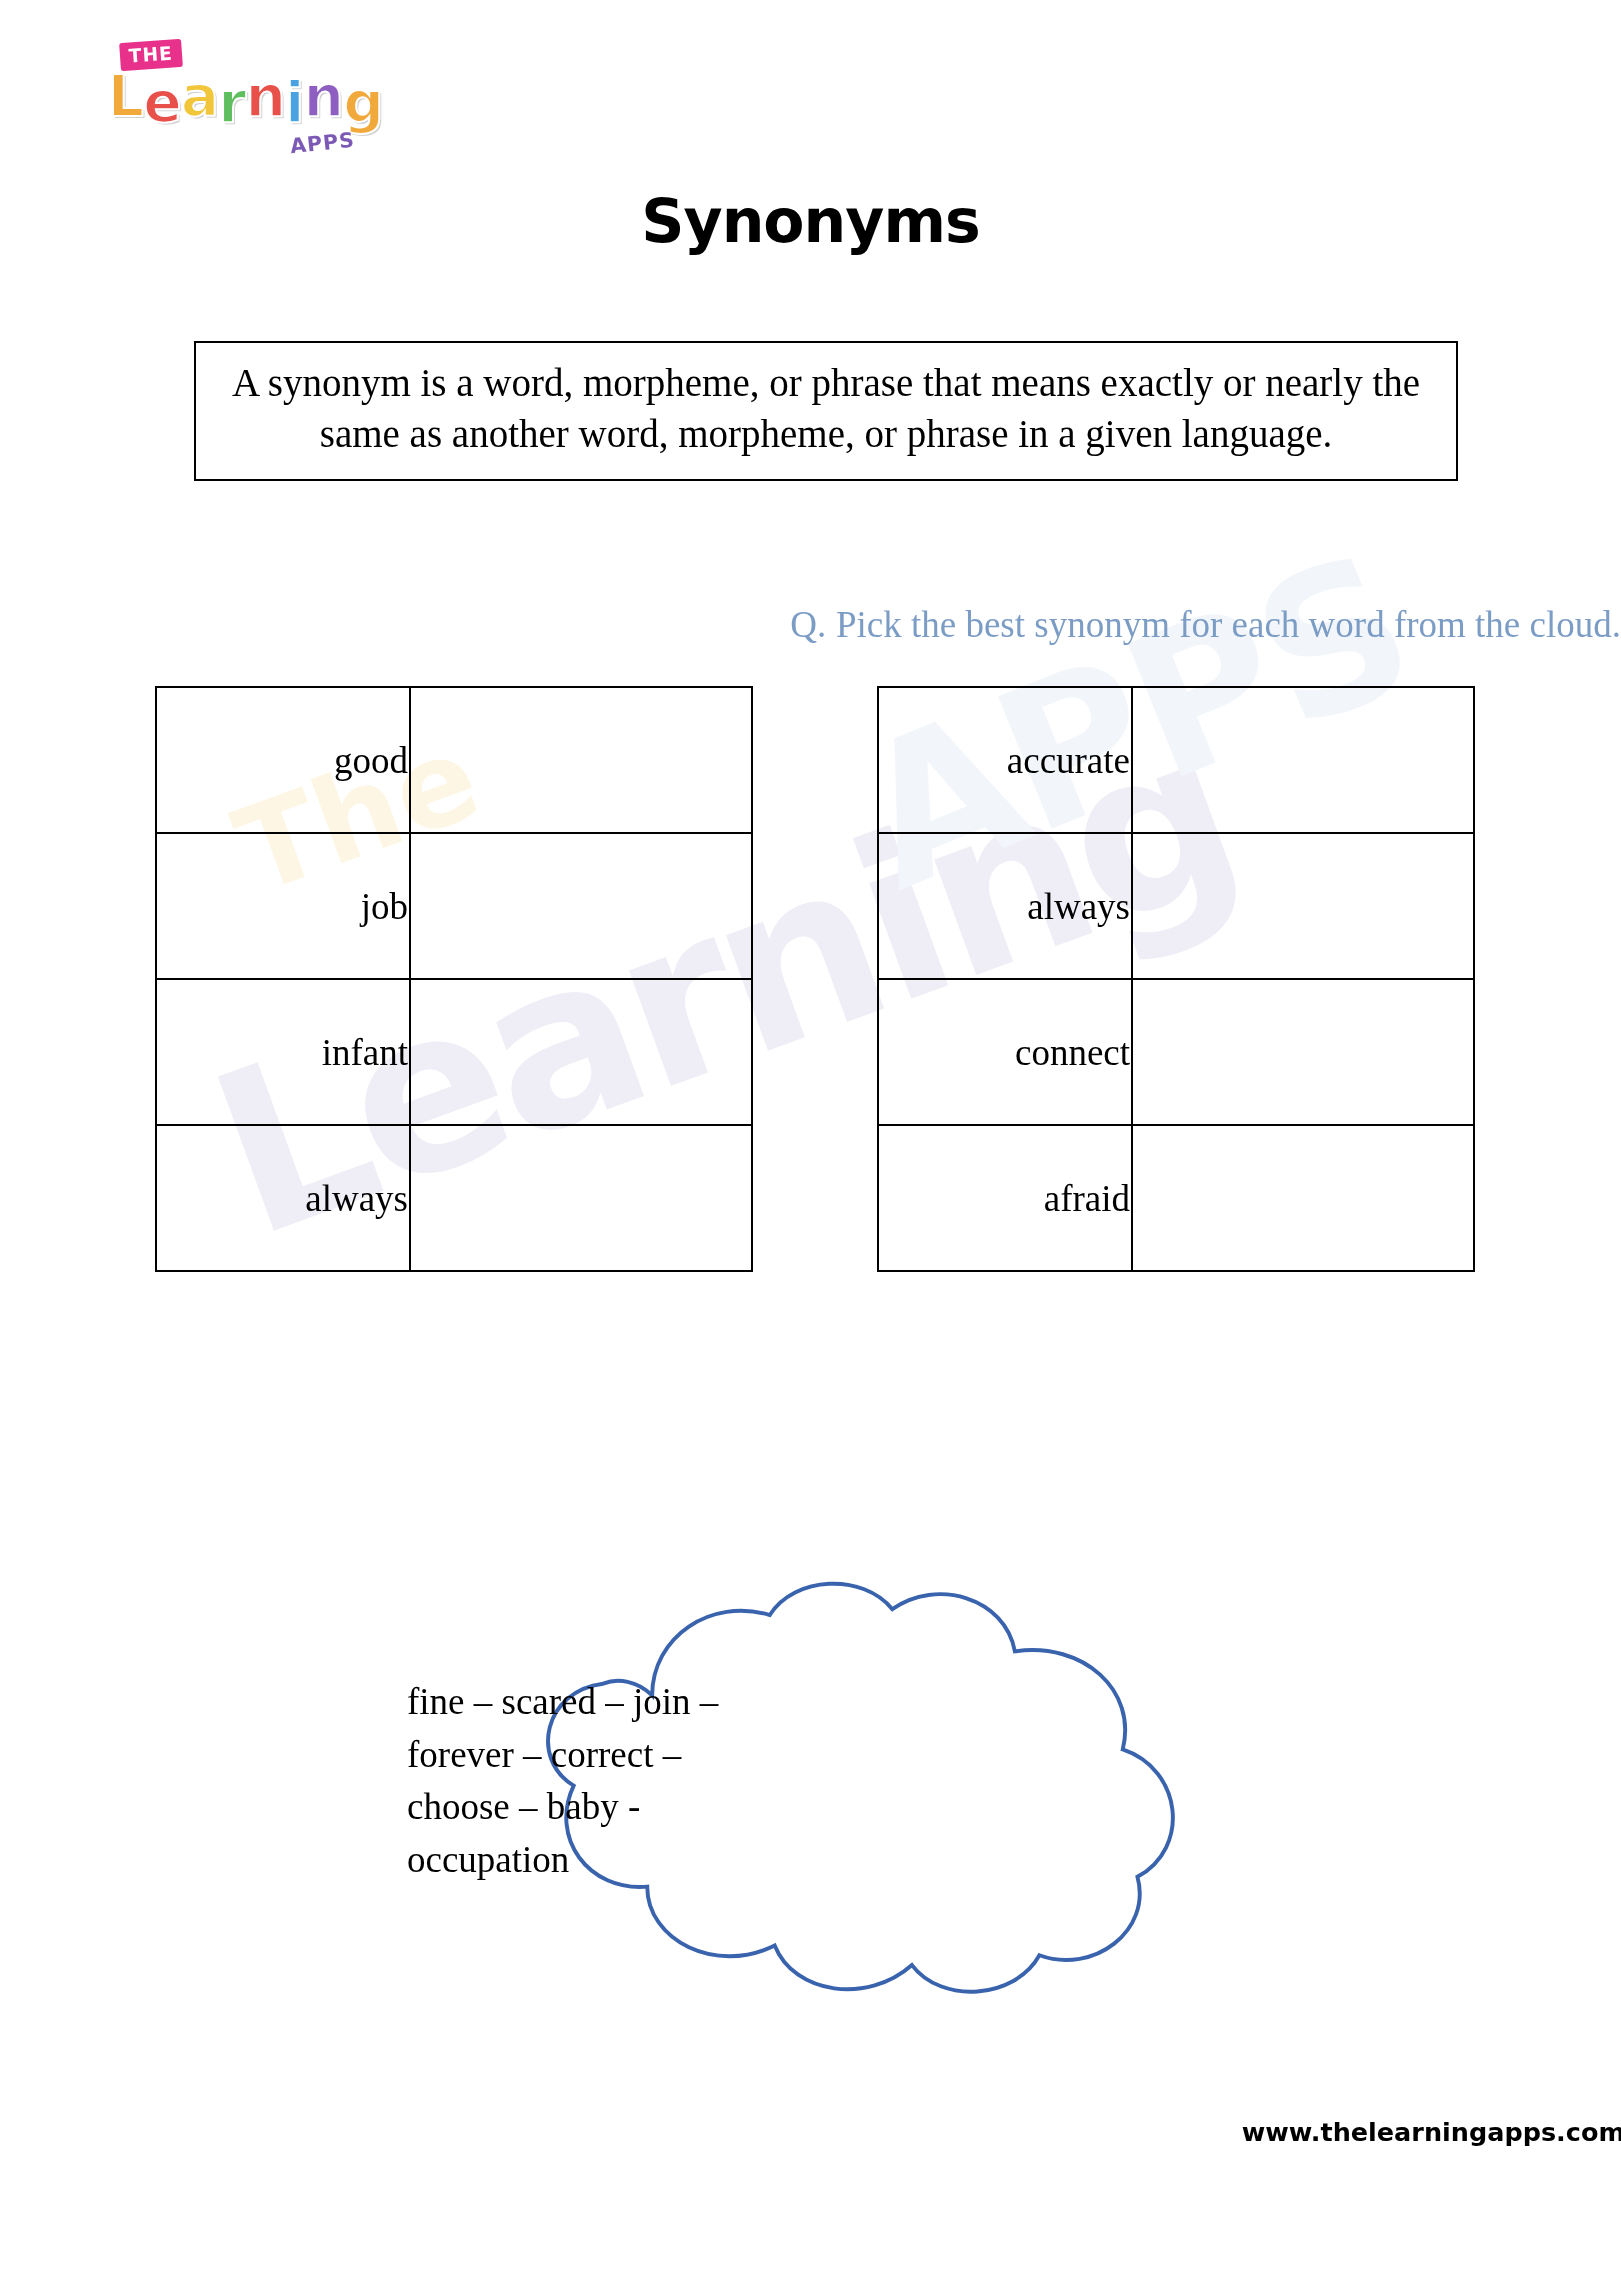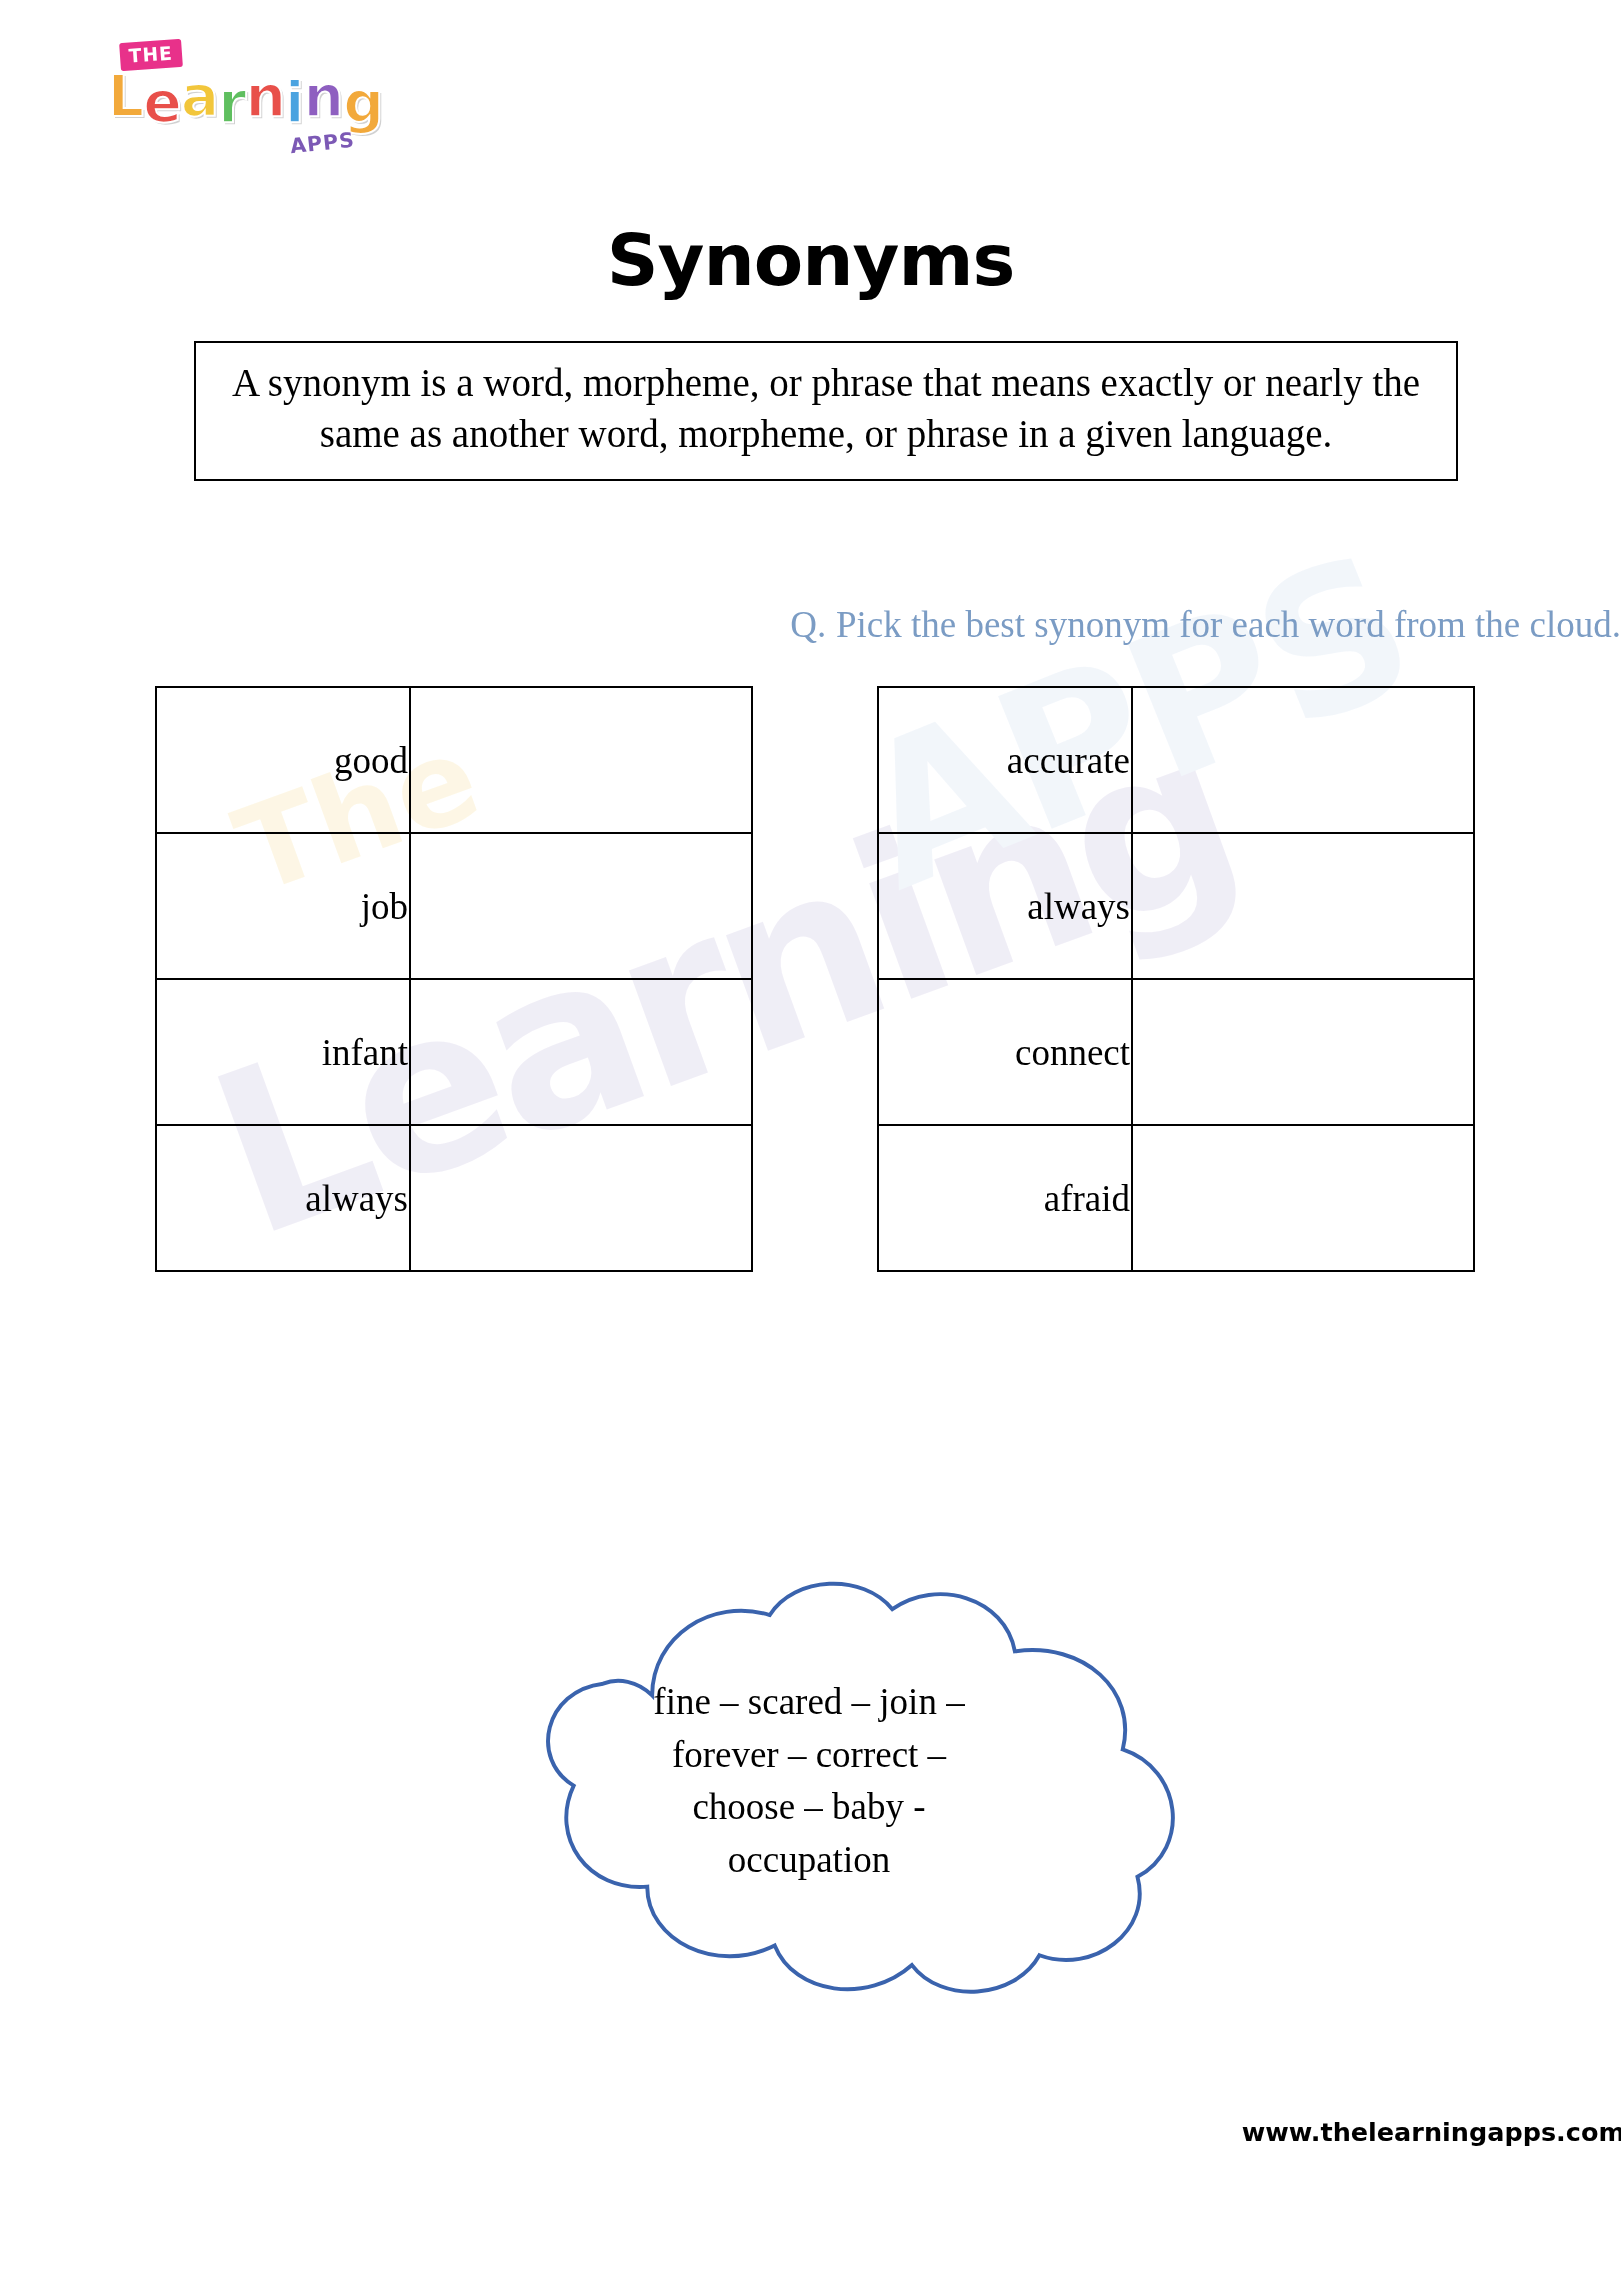--- a/index.html
+++ b/index.html
@@ -106,24 +106,23 @@
 
   
   .page-title {
     position: absolute;
     left: 0;
     top: 186px;
     width: 100%;
     text-align: center;
     font-family: "DejaVu Sans", sans-serif;
     font-weight: bold;
-    font-size: 72px;
+    font-size: 60px;
     color: #000000;
     letter-spacing: -1px;
-    margin-top: 32px;
   }
 
   
   .definition-box {
     position: absolute;
     left: 194px;
     top: 341px;
     width: 1264px;
     border: 2px solid #000000;
     box-sizing: border-box;
@@ -173,21 +172,21 @@
     top: 1568px;
     width: 804px;
     height: 451px;
   }
   .cloud-wrap svg { display: block; }
   .cloud-text {
     position: absolute;
     left: 0;
     top: 108px;
     width: 804px;
-    text-align: center;
+    text-align: left;
     font-size: 37px;
     line-height: 1.42;
     color: #000000;
   }
 
   
   .footer {
     position: absolute;
     left: 4px;
     top: 2117px;

